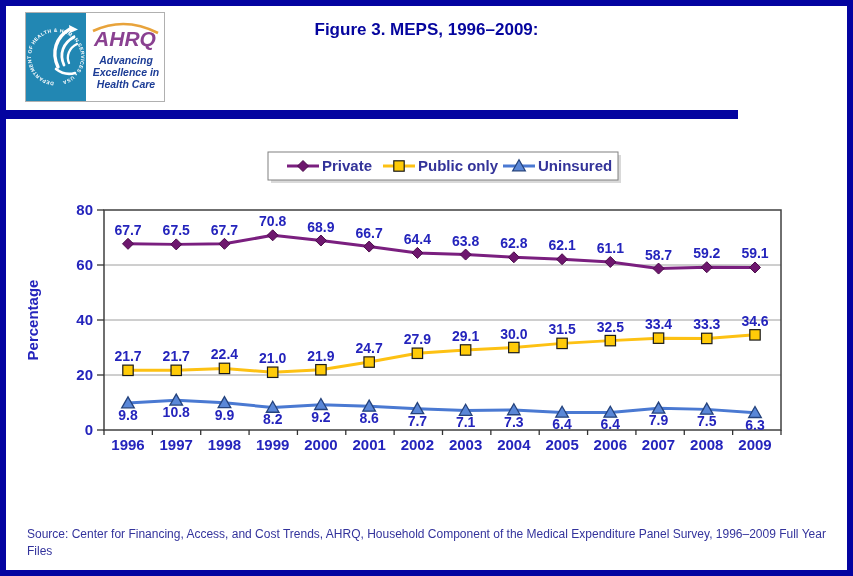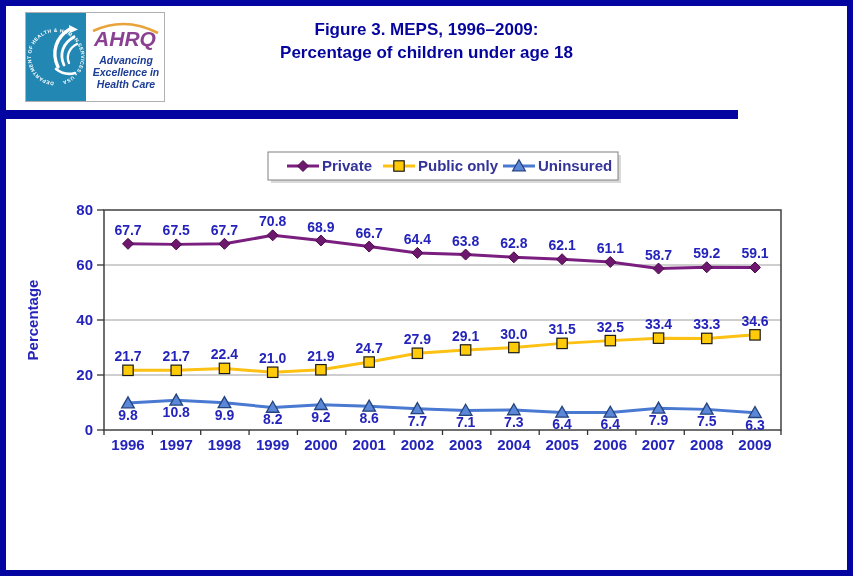--- a/index.html
+++ b/index.html
@@ -60,21 +60,20 @@
       <g font-size="10.5" font-weight="bold" font-style="italic" fill="#1D3D96" text-anchor="middle">
         <text x="101" y="52">Advancing</text>
         <text x="101" y="64">Excellence in</text>
         <text x="101" y="76">Health Care</text>
       </g>
     </g>
   </svg>
 
   <h1 class="title-block">
     <span>Figure 3. MEPS, 1996–2009:</span>
-    <span>Percentage of children under age 18</span>
   </h1>
 
   <div class="divider-bar"></div>
 
   <svg id="chart" class="chart-svg" viewBox="6 125 841 340">
       <line x1="104" y1="375" x2="781" y2="375" stroke="#9E9E9E" stroke-width="1"></line>
       <line x1="104" y1="320" x2="781" y2="320" stroke="#9E9E9E" stroke-width="1"></line>
       <line x1="104" y1="265" x2="781" y2="265" stroke="#9E9E9E" stroke-width="1"></line>
       <rect x="104" y="210" width="677" height="220" fill="none" stroke="#404040" stroke-width="1.5"></rect>
       <line x1="97" y1="430" x2="104" y2="430" stroke="#333" stroke-width="1.3"></line>
@@ -224,13 +223,14 @@
           <text x="418" y="171" font-size="15" font-weight="bold" fill="#333399">Public only</text>
         </g>
         <g>
           <line x1="503" y1="166" x2="535" y2="166" stroke="#4A79D2" stroke-width="3"></line>
           <path d="M 519 159.8 L 525.3 170.8 L 512.7 170.8 Z" fill="#5A87D7" stroke="#24427C" stroke-width="1.3"></path>
           <text x="538" y="171" font-size="15" font-weight="bold" fill="#333399">Uninsured</text>
         </g>
       </g>
     </svg>
 
+  <p class="source-note">Source: Center for Financing, Access, and Cost Trends, AHRQ, Household Component of the Medical Expenditure Panel Survey, 1996–2009 Full Year Files</p>
 </div>
 
 </body></html>

